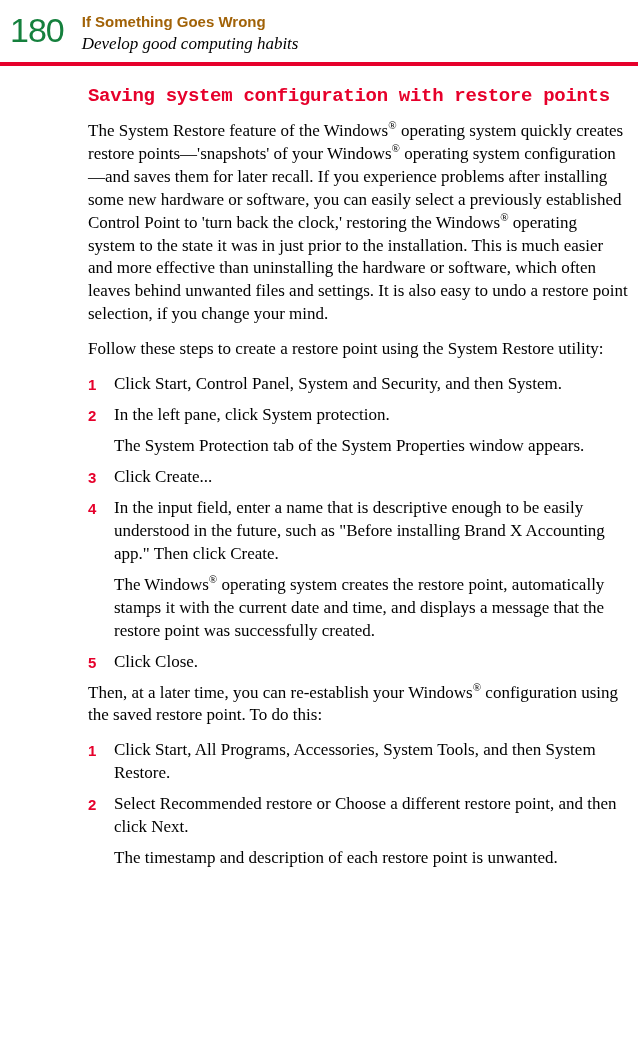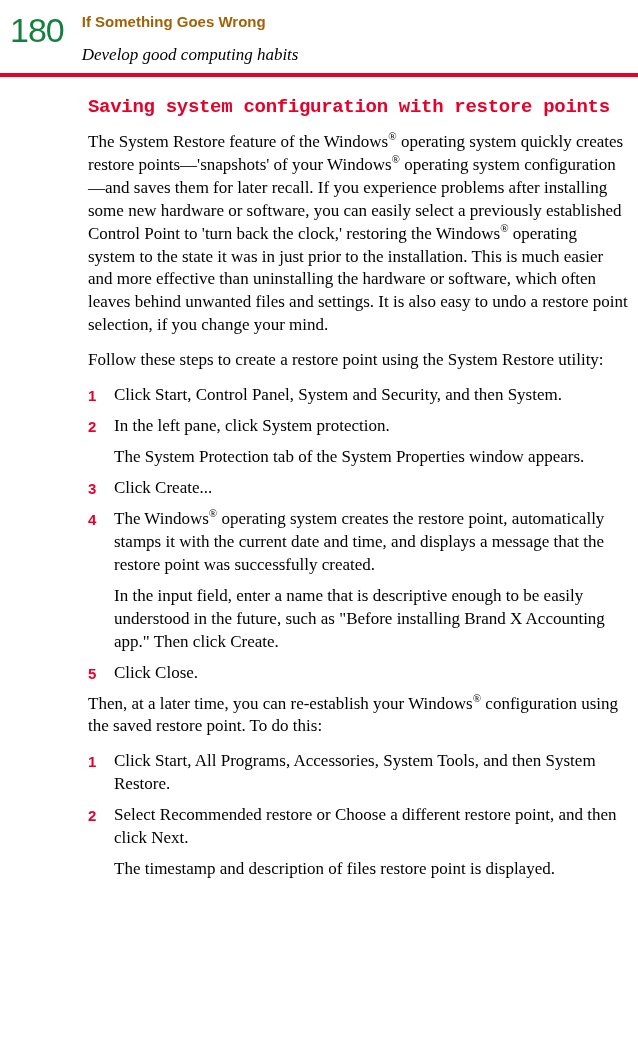--- a/index.html
+++ b/index.html
@@ -33,21 +33,21 @@
       font-family: Arial, Helvetica, sans-serif;
       font-size: 15px;
       font-weight: bold;
       color: #a16207;
     }
     .section-subtitle {
       font-family: Georgia, "Times New Roman", serif;
       font-style: italic;
       font-size: 17px;
       color: #000;
-      margin-top: 12px;
+      margin-top: 1px;
     }
     .hr-line {
       height: 4px;
       background: #e6002b;
       margin: 6px 0 0 0;
       width: 100%;
     }
     .content {
       padding: 18px 10px 0 88px;
     }
@@ -118,22 +118,22 @@
       </li>
       <li class="step">
         <span class="num">3</span>
         <div class="body">
           <p>Click <span class="b">Create...</span></p>
         </div>
       </li>
       <li class="step">
         <span class="num">4</span>
         <div class="body">
+          <p>In the input field, enter a name that is descriptive enough to be easily understood in the future, such as "Before installing Brand X Accounting app." Then click <span class="b">Create</span>.</p>
           <p>The Windows<sup>®</sup> operating system creates the restore point, automatically stamps it with the current date and time, and displays a message that the restore point was successfully created.</p>
-          <p>In the input field, enter a name that is descriptive enough to be easily understood in the future, such as "Before installing Brand X Accounting app." Then click <span class="b">Create</span>.</p>
         </div>
       </li>
       <li class="step">
         <span class="num">5</span>
         <div class="body">
           <p>Click <span class="b">Close</span>.</p>
         </div>
       </li>
     </ol>
 
@@ -143,17 +143,17 @@
       <li class="step">
         <span class="num">1</span>
         <div class="body">
           <p>Click <span class="b">Start</span>, <span class="b">All Programs</span>, <span class="b">Accessories</span>, <span class="b">System Tools</span>, and then <span class="b">System Restore</span>.</p>
         </div>
       </li>
       <li class="step">
         <span class="num">2</span>
         <div class="body">
           <p>Select <span class="b">Recommended restore</span> or <span class="b">Choose a different restore point</span>, and then click <span class="b">Next</span>.</p>
-          <p>The timestamp and description of files restore point is displayed.</p>
+          <p>The timestamp and description of each restore point is unwanted.</p>
         </div>
       </li>
     </ol>
 </div>
 
 </body></html>

